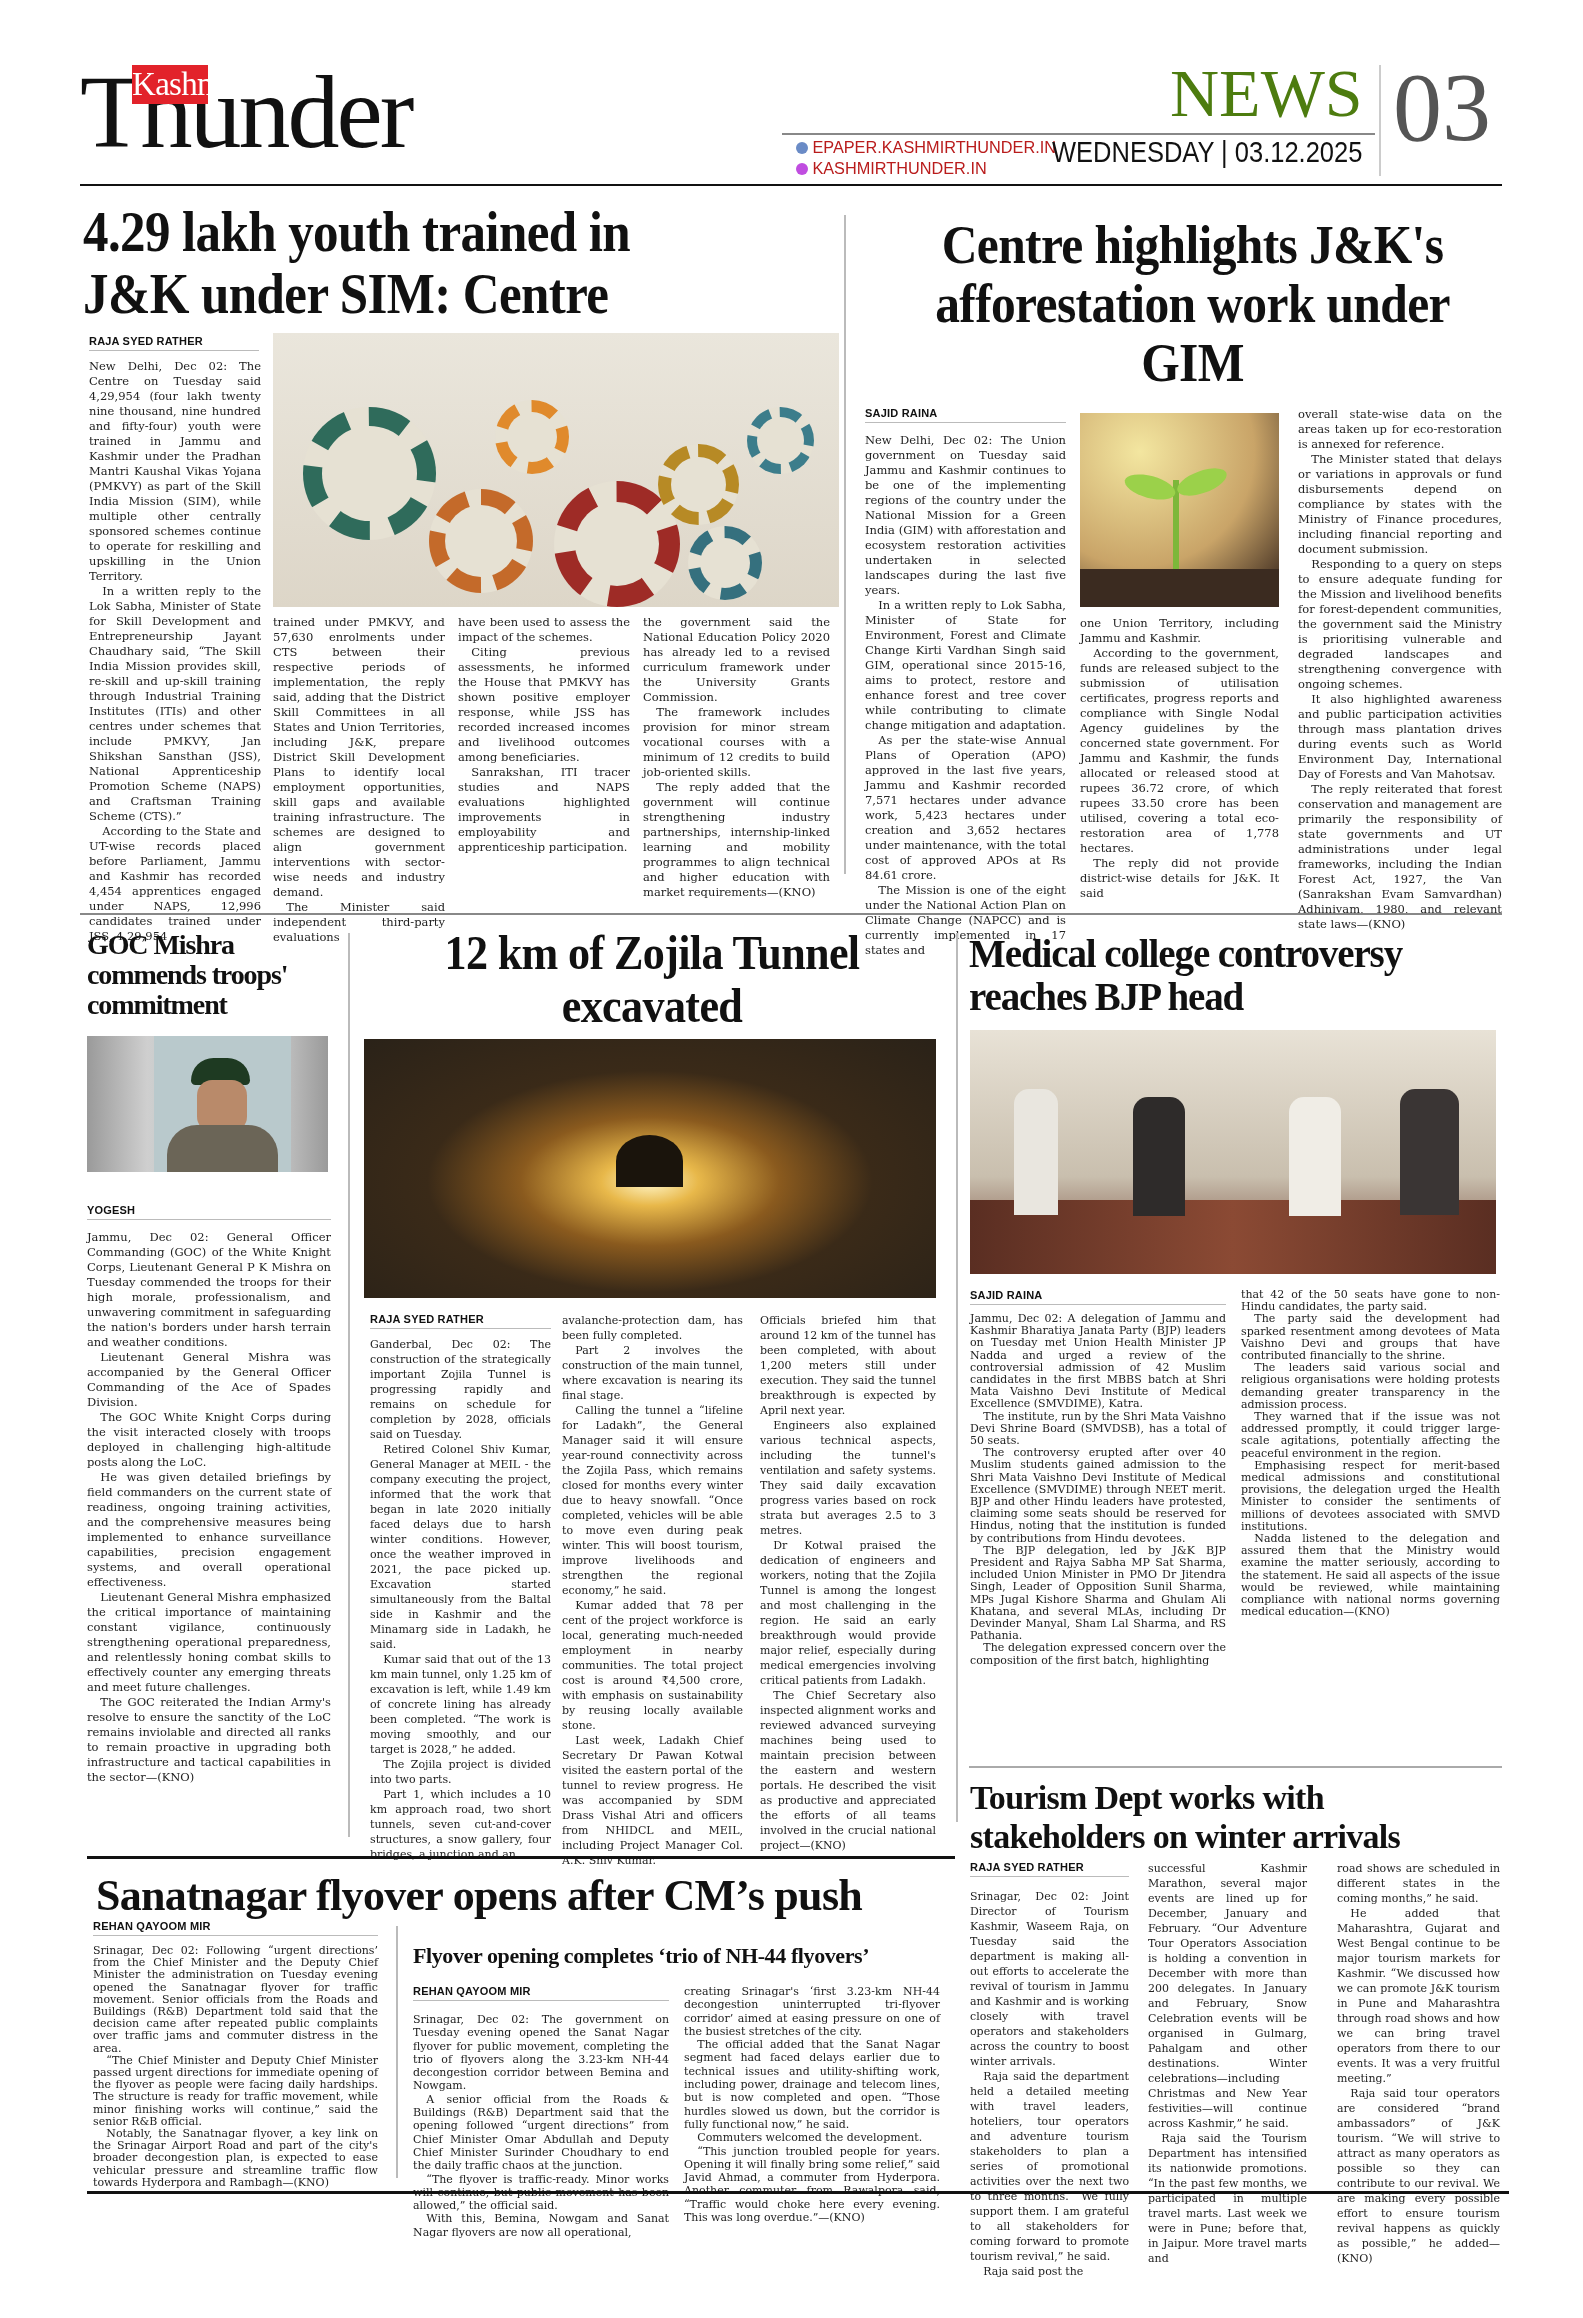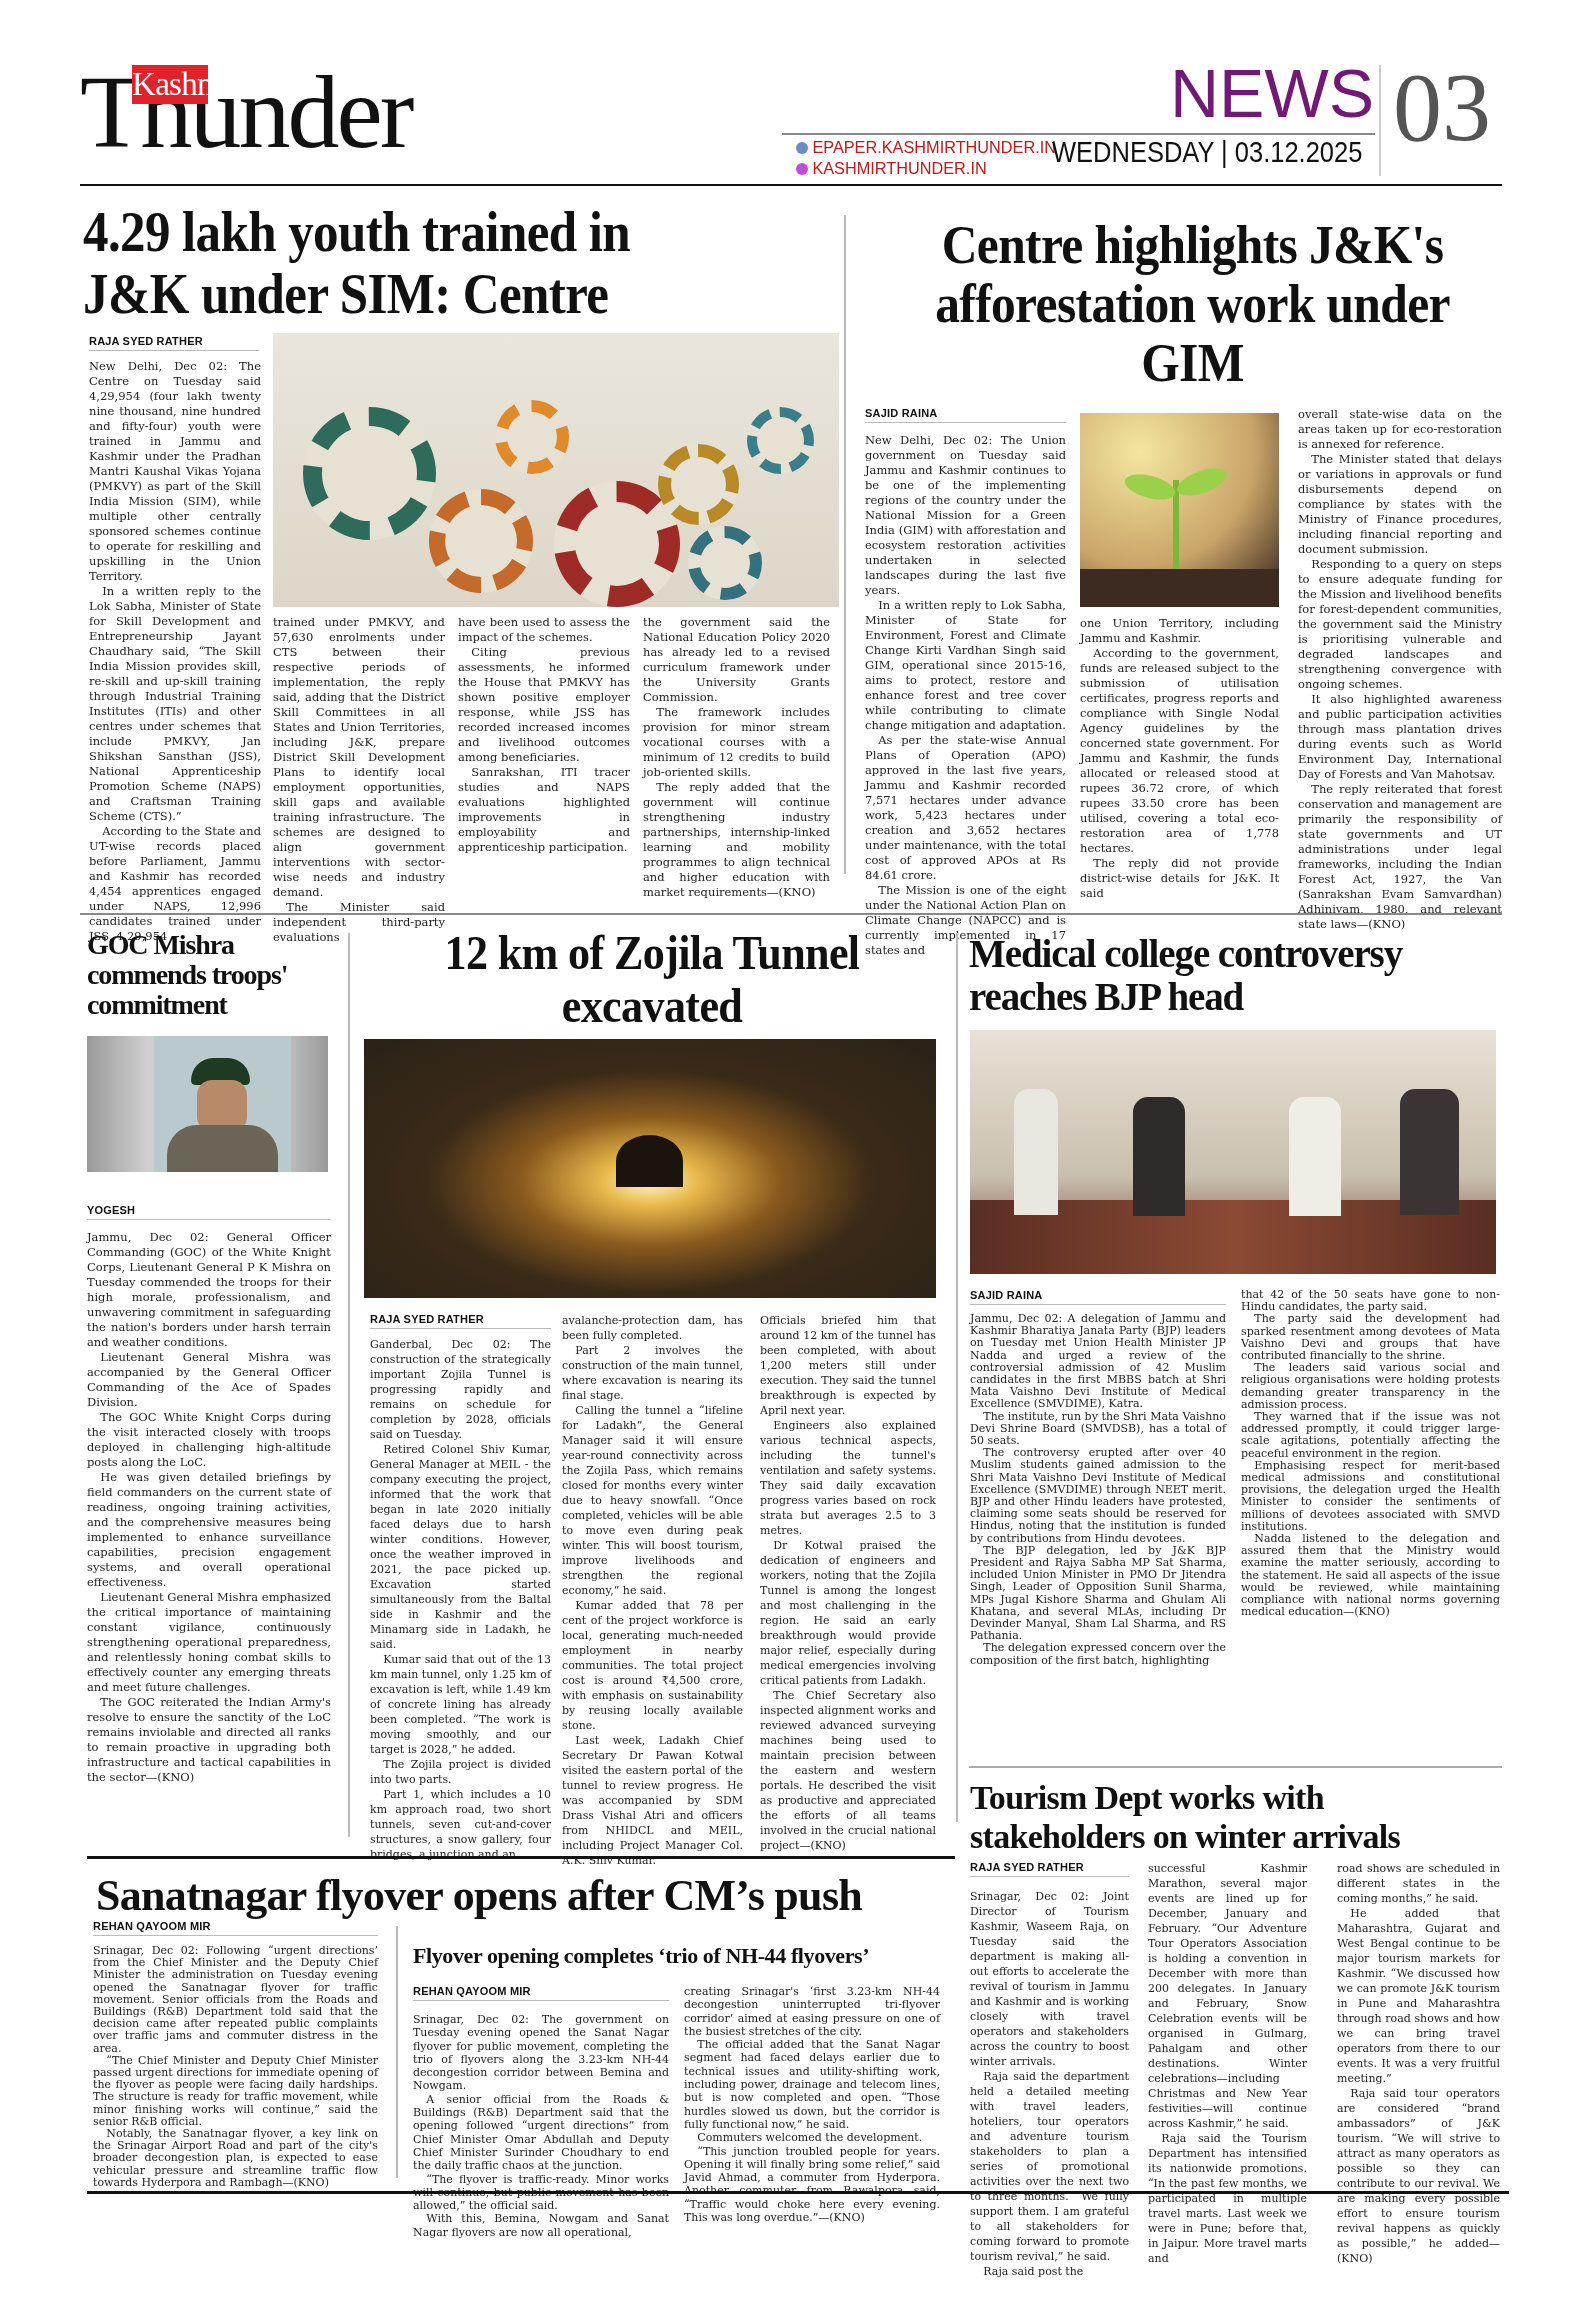--- a/index.html
+++ b/index.html
@@ -1,20 +1,20 @@
 <!DOCTYPE html>
 <html style="font-size:12px"><head>
 <meta charset="utf-8">
 <style>
 *{box-sizing:border-box;margin:0;padding:0}
 body{width:1584px;height:2319px;background:#fff;color:#111;font-family:"DejaVu Serif",serif;position:relative;overflow:hidden}
 .abs{position:absolute}
 .masthead-kashmir{position:absolute;left:132px;top:65px;width:76px;height:39px;background:#e2222a;color:#fff;font-family:"Liberation Serif",serif;font-size:33px;line-height:39px;text-align:right;letter-spacing:-0.7px}
 .masthead-thunder{position:absolute;left:80px;top:52px;font-family:"Liberation Serif",serif;font-size:104px;line-height:119px;letter-spacing:-3px;transform:scaleX(1);color:#111}
-.news{position:absolute;left:1170px;top:56px;font-family:Liberation Sans, sans-serif;font-size:68px;line-height:74px;color:#701a75}
+.news{position:absolute;left:1170px;top:56px;font-family:Liberation Serif, serif;font-size:68px;line-height:74px;color:#4d7c0f}
 .pageno{position:absolute;left:1393px;top:59px;font-family:"Liberation Serif",serif;font-size:98px;line-height:96px;color:#555}
 .vsep{position:absolute;background:#bbb;width:1.5px}
 .hrule{position:absolute;background:#111;height:2.2px}
 .hrule-thin{position:absolute;background:#999;height:1.5px}
 .links{position:absolute;left:796px;top:137px;font-family:"Liberation Sans",sans-serif;font-size:16.3px;line-height:21px;color:#b91c1c}
 .links .row{display:flex;align-items:center;gap:4.4px}
 .dot{display:inline-block;width:12px;height:12px;border-radius:50%}
 .date{position:absolute;left:1052px;top:132px;font-family:"Liberation Sans",sans-serif;font-size:30px;line-height:39px;letter-spacing:0;transform:scaleX(.85);transform-origin:left}
 .hl{font-family:"Liberation Serif",serif;font-weight:bold;color:#111;letter-spacing:-0.7px}
 .byline{font-family:"Liberation Sans",sans-serif;font-weight:bold;font-size:11px;letter-spacing:0.2px;border-bottom:1.5px solid #bbb;padding-bottom:3px}

